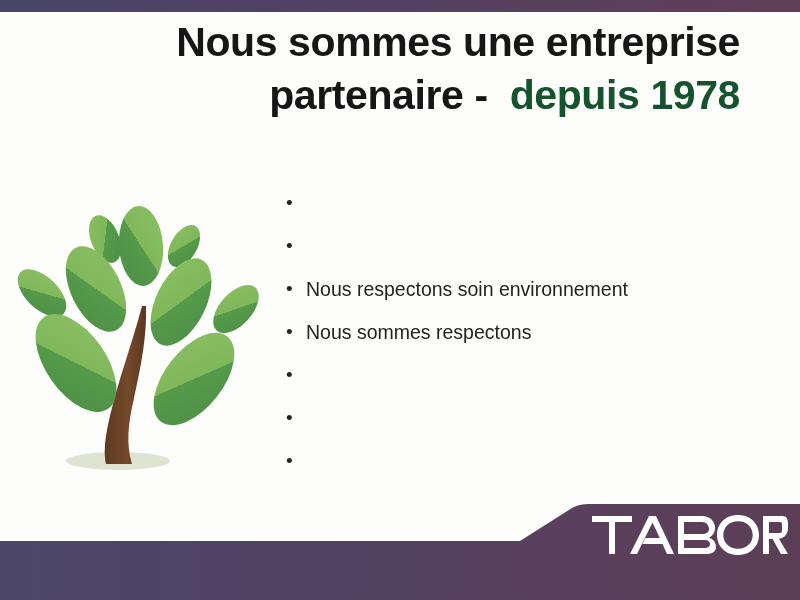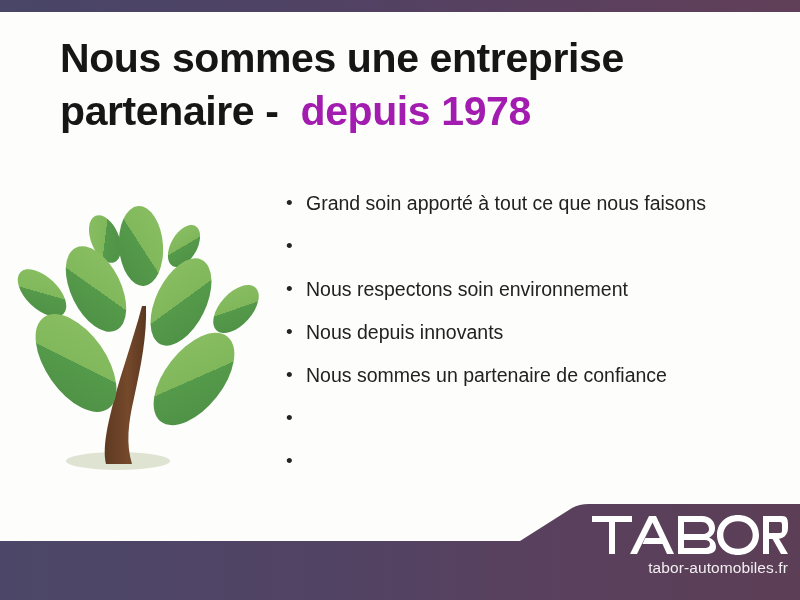--- a/index.html
+++ b/index.html
@@ -41,34 +41,34 @@
   #bottom-bar svg {
     display: block;
     width: 800px;
     height: 100px;
   }
 
   
   #title-block {
     position: absolute;
     left: 60px;
-    top: 32px;
+    top: 16px;
     width: 680px;
-    text-align: left;
+    text-align: right;
   }
   .title-line {
     font-size: 41px;
     font-weight: bold;
     color: #161616;
     letter-spacing: -0.4px;
     line-height: 53px;
     white-space: nowrap;
   }
   .title-accent {
-    color: #a21caf;
+    color: #14532d;
   }
   .title-dash {
     color: #161616;
   }
 
   
   #tree-illustration {
     position: absolute;
     left: 14px;
     top: 176px;
@@ -189,36 +189,34 @@
 
       <ellipse cx="62" cy="187" rx="30" ry="56" fill="url(#lfB)" transform="rotate(-35 62 187)"></ellipse>
 
       <ellipse cx="180" cy="203" rx="29" ry="54" fill="url(#lfA)" transform="rotate(38 180 203)"></ellipse>
     </svg>
   </div>
 
   <div id="bullet-list">
     <div class="bullet-row">
       <span class="bullet-marker">•</span>
-      <span class="bullet-text">Grand soin apporté à tout ce que nous faisons</span>
     </div>
     <div class="bullet-row">
       <span class="bullet-marker">•</span>
     </div>
     <div class="bullet-row">
       <span class="bullet-marker">•</span>
       <span class="bullet-text">Nous respectons soin environnement</span>
     </div>
     <div class="bullet-row">
       <span class="bullet-marker">•</span>
-      <span class="bullet-text">Nous depuis innovants</span>
-    </div>
-    <div class="bullet-row">
-      <span class="bullet-marker">•</span>
-      <span class="bullet-text">Nous sommes un partenaire de confiance</span>
+      <span class="bullet-text">Nous sommes respectons</span>
+    </div>
+    <div class="bullet-row">
+      <span class="bullet-marker">•</span>
     </div>
     <div class="bullet-row">
       <span class="bullet-marker">•</span>
     </div>
     <div class="bullet-row">
       <span class="bullet-marker">•</span>
     </div>
   </div>
 
   <div id="bottom-bar">
@@ -245,16 +243,15 @@
           <path d="M57,4 L64,4 L82,42 L75,42 L70.5,32 L50.5,32 L53.3,26 L67.8,26 L60.5,10.5 L45,42 L38,42 Z"></path>
 
           <path d="M86,4 L110,4 C118,4 123,9 123,16 C123,20.5 120.6,24 117,25.6 C121,27 124,30.6 124,35 C124,39.6 120.4,42 114,42 L86,42 L86,36 L113,36 C116,36 118,34.6 118,32 C118,29.3 116,28 112.6,28 L92,28 L92,22 L110.6,22 C114.2,22 117,20.4 117,17 C117,13.6 114.4,10 110,10 L92,10 L92,42 L86,42 Z"></path>
 
           <path d="M146,3 C158.5,3 167,11.6 167,23 C167,34.4 158.5,43 146,43 C133.5,43 125,34.4 125,23 C125,11.6 133.5,3 146,3 Z M146,9.2 C137.3,9.2 131.3,15.3 131.3,23 C131.3,30.7 137.3,36.8 146,36.8 C154.7,36.8 160.7,30.7 160.7,23 C160.7,15.3 154.7,9.2 146,9.2 Z"></path>
 
           <path d="M171,4 L190,4 C196.5,4 196,9.5 196,15.5 C196,21.6 193,26 187,26.7 L196,42 L189,42 L180.6,27 L177,27 L177,21 L188,21 C190.4,21 190,18.6 190,15.5 C190,12.4 190.4,10 188,10 L177,10 L177,42 L171,42 Z"></path>
         </g>
       </svg>
     </div>
-    <div id="logo-url">tabor-automobiles.fr</div>
   </div>
 
 </div>
 
 </body></html>

